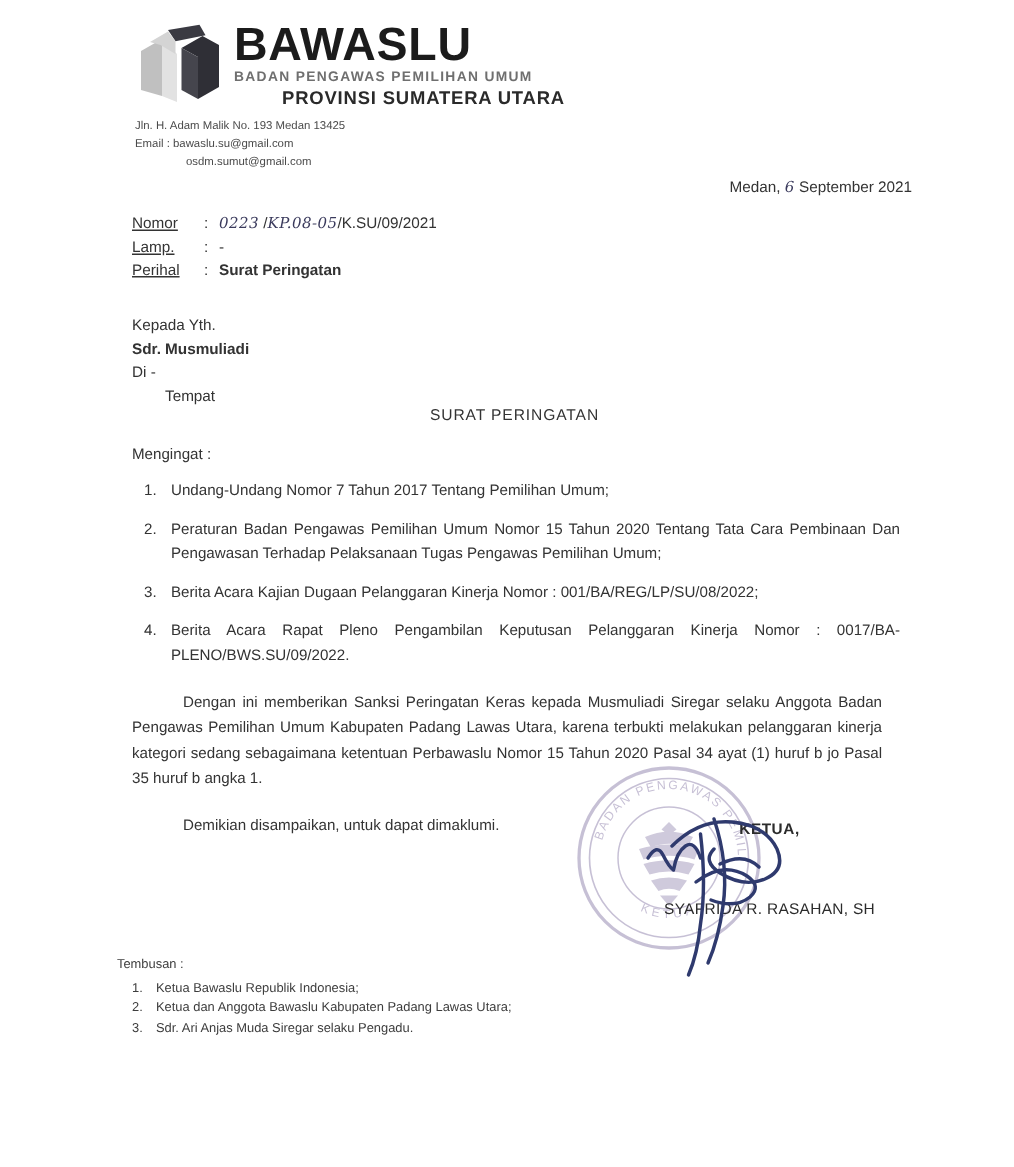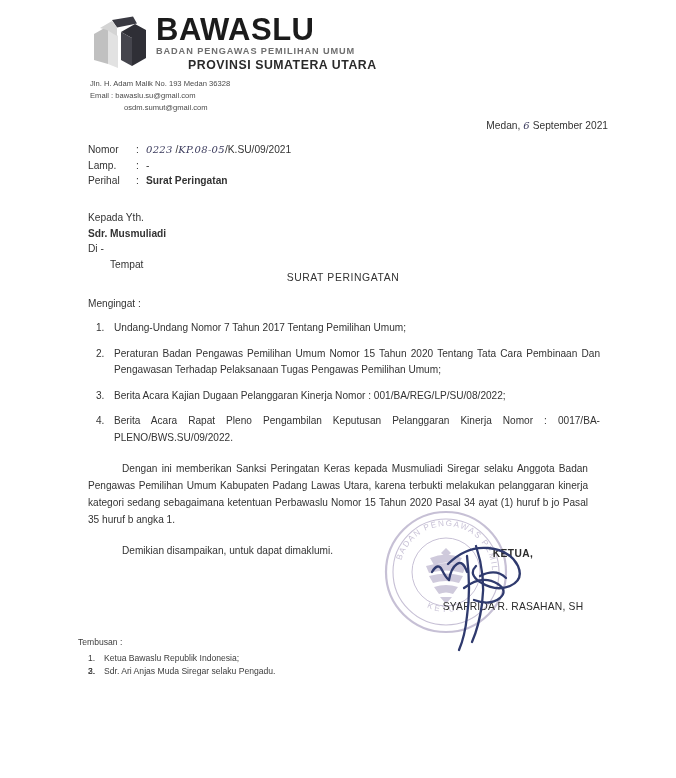--- a/index.html
+++ b/index.html
@@ -97,21 +97,21 @@
   }
   .meta {
     position: absolute;
     left: 88px;
     top: 142px;
     font-size: 10.2px;
     line-height: 15.5px;
     color: #333;
   }
   .meta-row { display: flex; }
-  .meta-key { width: 48px; flex: 0 0 48px; }
+  .meta-key { width: 48px; flex: 0 0 48px; text-decoration: underline; }
   .meta-colon { width: 10px; flex: 0 0 10px; }
   .meta-val.bold { font-weight: bold; }
 
   
   .recipient {
     position: absolute;
     left: 88px;
     top: 210px;
     font-size: 10.2px;
     line-height: 15.5px;
@@ -247,21 +247,21 @@
           <path d="M12 16 L24 9 L29 15.5 L29 24 L19 18 Z" fill="#d4d4d4"></path>
         </svg>
       </div>
       <div class="lh-text">
         <div class="brand">BAWASLU</div>
         <div class="brand-sub1">BADAN PENGAWAS PEMILIHAN UMUM</div>
         <div class="brand-sub2">PROVINSI SUMATERA UTARA</div>
       </div>
     </div>
     <div class="addr">
-      <span>Jln. H. Adam Malik No. 193 Medan 36328</span><br>
+      <span>Jln. H. Adam Malik No. 193 Medan 13425</span><br>
       <span>Email : bawaslu.su@gmail.com</span><br>
       <span class="indent">osdm.sumut@gmail.com</span>
     </div>
   </div>
 
   <div class="date-line">
     <span>Medan,</span>
     <span class="hand">6</span>
     <span>September 2021</span>
   </div>
@@ -364,20 +364,21 @@
 
   <div class="tembusan">
     <div>Tembusan :</div>
     <ol class="cc">
       <li>
         <span class="num">1.</span>
         <span>Ketua Bawaslu Republik Indonesia;</span>
       </li>
       <li>
         <span class="num">2.</span>
+        <span>Ketua dan Anggota Bawaslu Kabupaten Padang Lawas Utara;</span>
       </li>
       <li>
         <span class="num">3.</span>
         <span>Sdr. Ari Anjas Muda Siregar selaku Pengadu.</span>
       </li>
     </ol>
   </div>
 
 </div>
 

